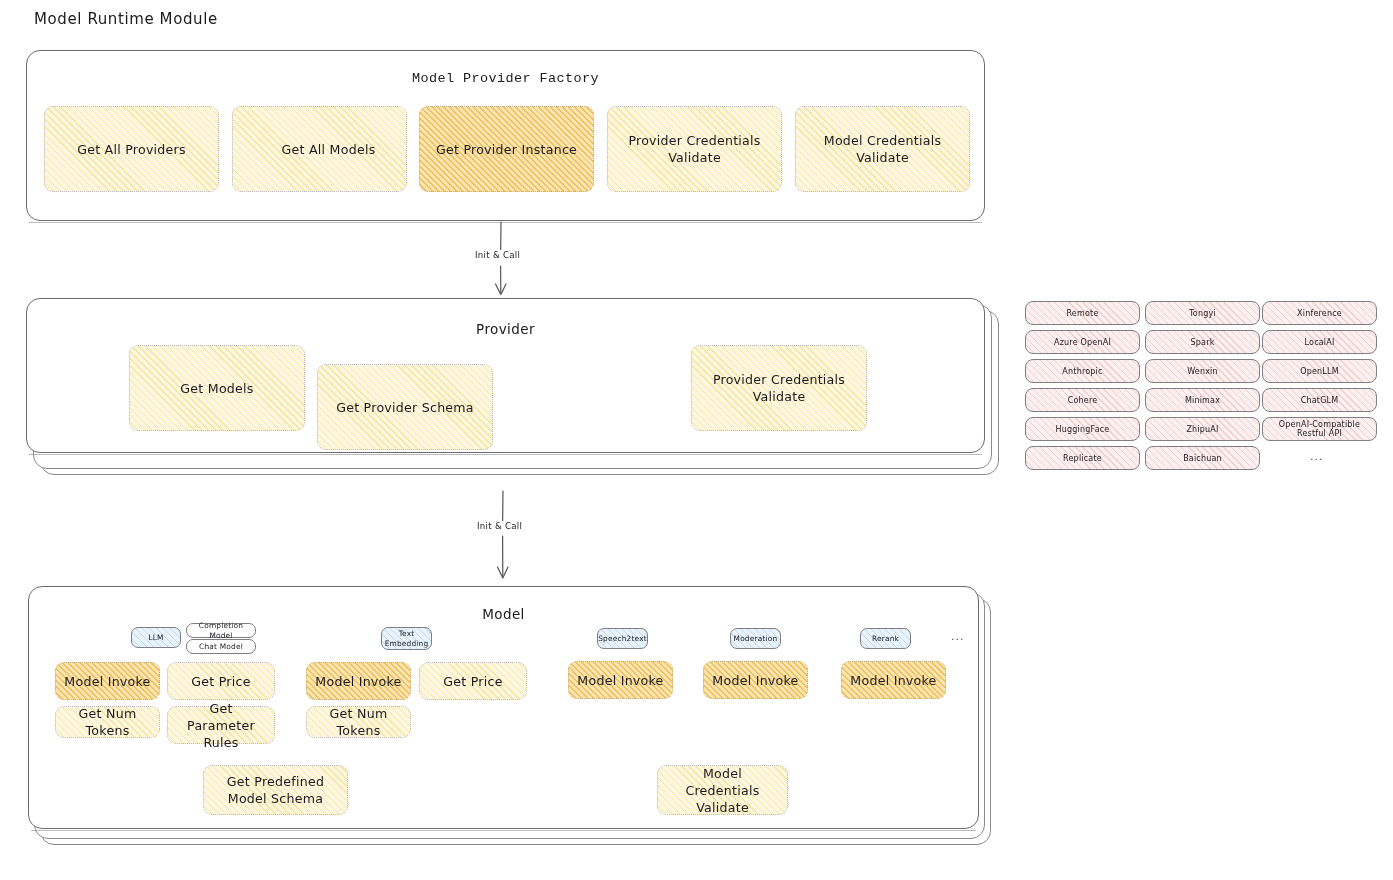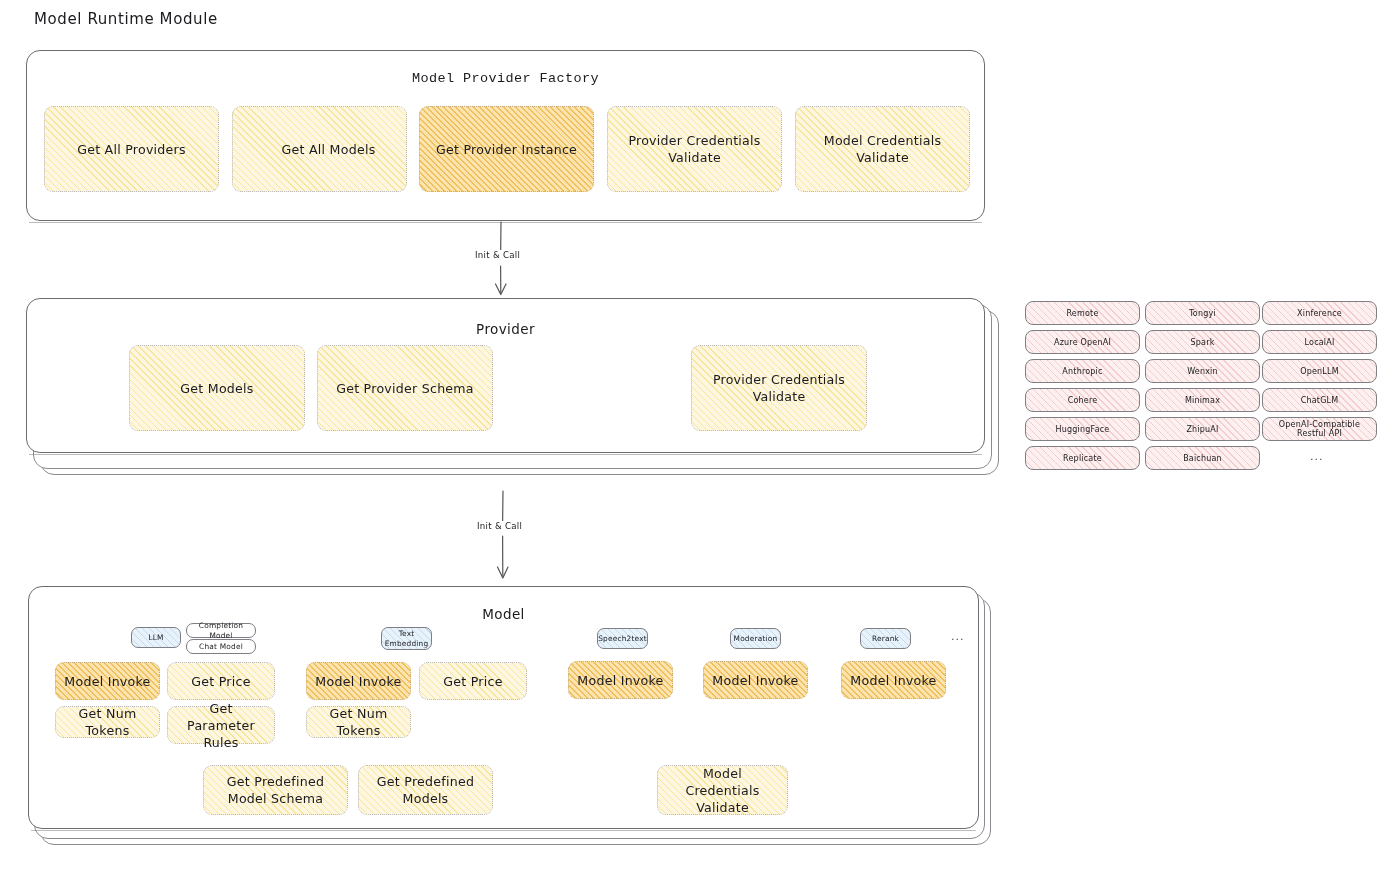--- a/index.html
+++ b/index.html
@@ -152,21 +152,21 @@
 
   <div class="stack-layer" style="left:40px;top:310px;width:959px;height:165px;"></div>
   <div class="stack-layer" style="left:33px;top:304px;width:959px;height:165px;"></div>
   <div class="sketch-box shadowline" style="left:26px;top:298px;width:959px;height:155px;">
     <div class="container-title" style="top:22px;">Provider</div>
   </div>
 
   <div class="card amber" style="left:129px;top:345px;width:176px;height:86px;">
     <span>Get Models</span>
   </div>
-  <div class="card amber" style="left:317px;top:345px;width:176px;height:86px;">
+  <div class="card amber" style="left:317px;top:364px;width:176px;height:86px;">
     <span>Get Provider Schema</span>
   </div>
   <div class="card amber" style="left:691px;top:345px;width:176px;height:86px;">
     <span>Provider Credentials Validate</span>
   </div>
 
   <div class="chip" style="left:1025px;top:301px;width:115px;height:24px;">
     <span>Remote</span>
     </div>
   <div class="chip" style="left:1025px;top:330px;width:115px;height:24px;">
@@ -289,20 +289,17 @@
   </div>
   <div class="card amber-hl" style="left:841px;top:661px;width:105px;height:38px;">
     <span>Model Invoke</span>
   </div>
 
   <div class="ellipsis" style="left:951px;top:630px;font-size:11px;">...</div>
 
   <div class="card amber" style="left:203px;top:765px;width:145px;height:50px;">
     <span>Get Predefined Model Schema</span>
   </div>
-  <div class="card amber" style="left:358px;top:765px;width:135px;height:50px;">
-    <span>Get Predefined Models</span>
-  </div>
   <div class="card amber" style="left:657px;top:765px;width:131px;height:50px;">
     <span>Model Credentials Validate</span>
   </div>
 
 </div>
 
 </body></html>

